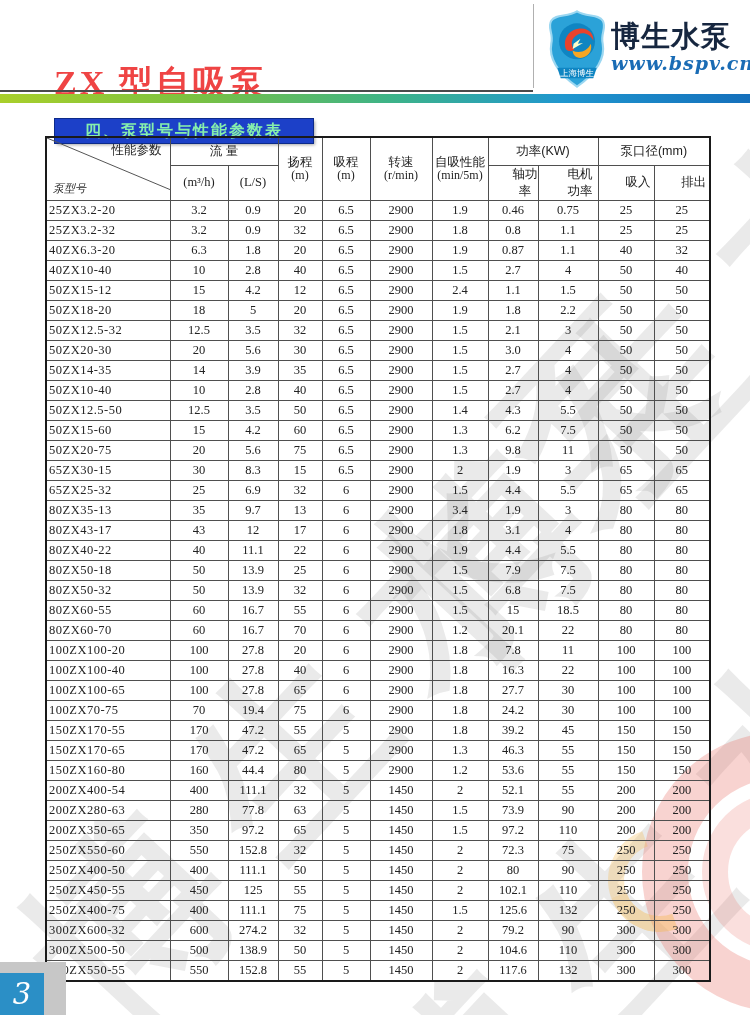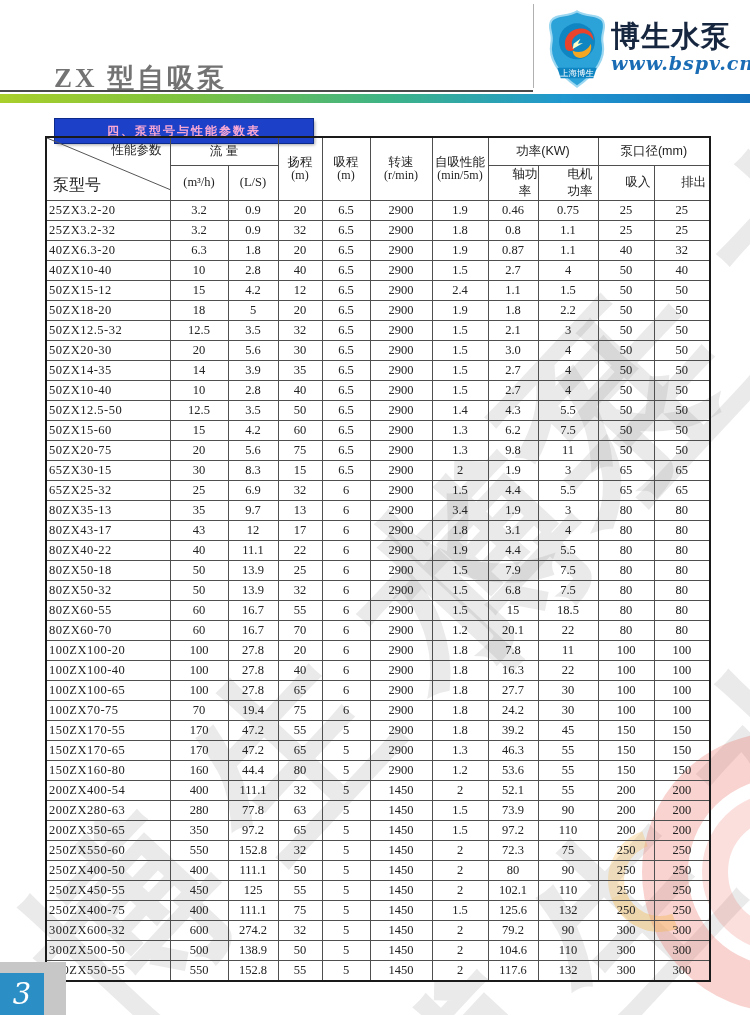--- a/index.html
+++ b/index.html
@@ -10,21 +10,21 @@
     background: #ffffff;
     overflow: hidden;
     font-family: "Liberation Sans", sans-serif;
     color: #1a1a1a;
   }
 
   
   .page-title {
     position: absolute; left: 54px; top: 60px;
     font-family: "Liberation Serif", serif;
-    font-weight: bold; font-size: 27px; letter-spacing: 3px; color: #737373;
+    font-weight: bold; font-size: 34px; letter-spacing: 3px; color: #ef4444;
   }
   .title-underline {
     position: absolute; left: 0; top: 90px; width: 533px; height: 2px;
     background: #4a4a4a;
   }
   .logo-divider {
     position: absolute; left: 533px; top: 4px; width: 1px; height: 84px;
     background: #b0b0b0;
   }
   .logo { position: absolute; left: 547px; top: 8px; width: 198px; height: 84px; display: flex; }
@@ -46,21 +46,21 @@
   }
 
   
   .section-box {
     position: absolute; left: 55px; top: 119px; width: 258px; height: 24px;
     background: #1c40c8;
     box-shadow: 0 0 0 1px #0c2a8a, 2px 2px 3px rgba(0,0,0,0.35);
     display: flex; align-items: center; justify-content: center;
   }
   .section-box span {
-    color: #f9a8d4; font-weight: bold; font-size: 12px; letter-spacing: 2px;
+    color: #86efac; font-weight: bold; font-size: 16px; letter-spacing: 2px;
   }
 
   
   .wm {
     position: absolute; z-index: 1;
     font-weight: bold; white-space: nowrap;
     font-size: 190px; letter-spacing: 42px;
     color: rgba(125,125,125,0.16);
     transform: rotate(-47deg); transform-origin: 0 0;
     pointer-events: none;
@@ -96,21 +96,21 @@
   .spec-table thead th { font-family: "Liberation Sans", sans-serif; font-size: 12.5px; }
   .hrow1 th { height: 28px; }
   .hrow2 th { height: 24px; font-family: "Liberation Serif", serif !important; }
   .hrow2 th.cjk { font-family: "Liberation Sans", sans-serif !important; padding-left: 24px; }
   .unitcell { line-height: 1.15; }
   .unitcell .lbl { display: block; font-family: "Liberation Sans", sans-serif; }
   .unitcell .unit { display: block; font-family: "Liberation Serif", serif; font-size: 12px; }
   .corner-cell { position: relative; padding: 0; }
   .corner-cell svg { position: absolute; left: 0; top: 0; }
   .corner-top { position: absolute; right: 8px; top: 4px; font-size: 12.5px; }
-  .corner-bottom { position: absolute; left: 6px; bottom: 4px; font-size: 16px; }
+  .corner-bottom { position: absolute; left: 6px; bottom: 4px; font-size: 11px; font-style: italic; }
   .spec-table tbody td {
     height: 19px; font-size: 12.5px; line-height: 19px;
     white-space: nowrap; overflow: hidden;
   }
   .spec-table tbody td.model { text-align: left; padding-left: 2px; letter-spacing: 0.5px; }
 
   
   .pagenum-gray {
     position: absolute; left: 0; top: 962px; width: 66px; height: 53px;
     background: #c7c7c7; z-index: 3;

